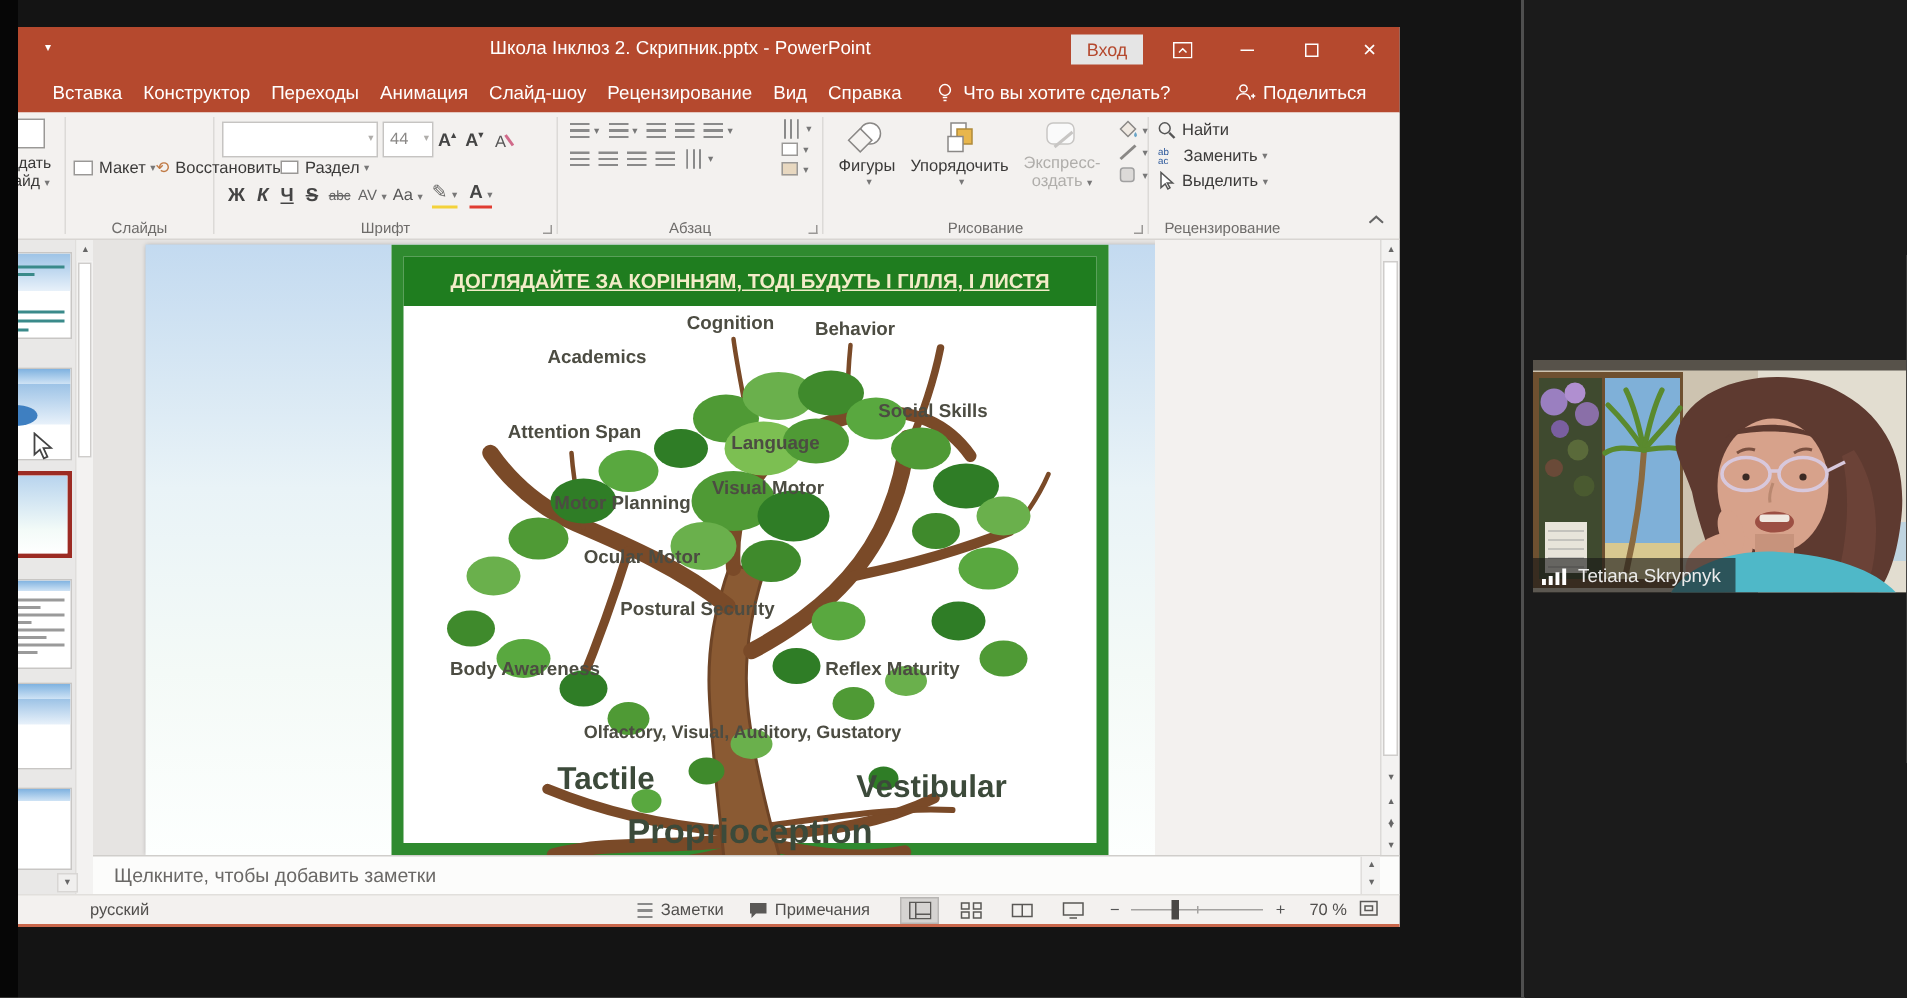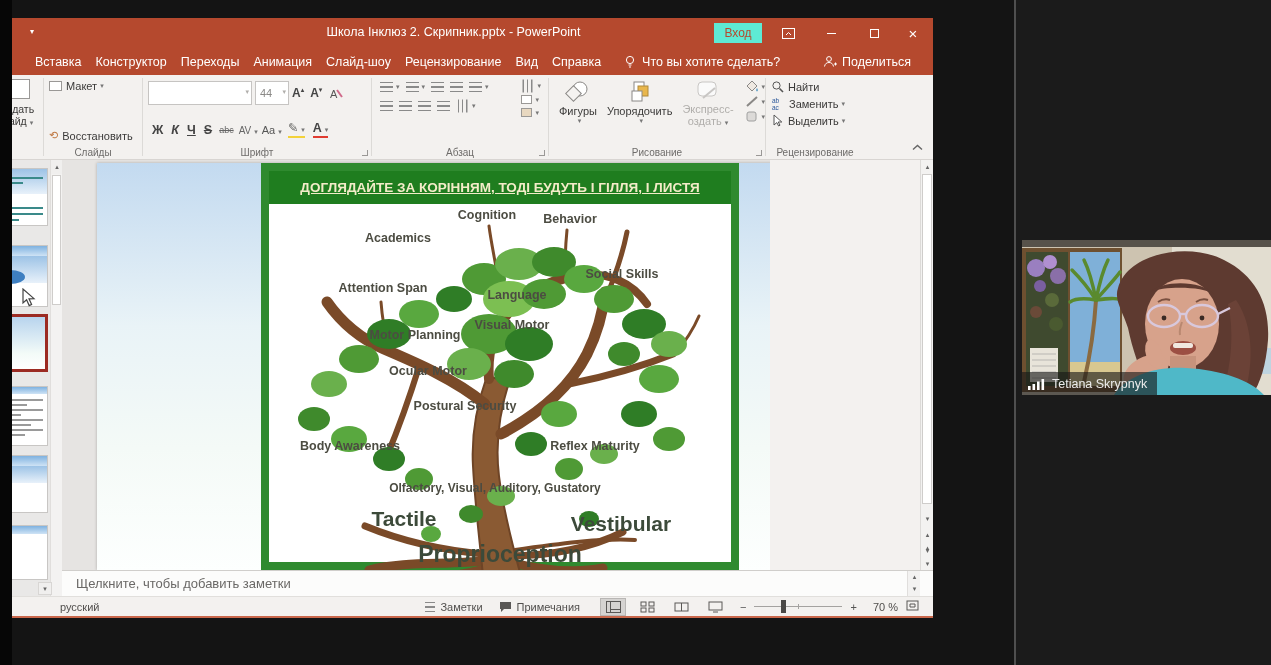--- a/index.html
+++ b/index.html
@@ -6,21 +6,21 @@
   *{box-sizing:border-box;font-family:"Liberation Sans","DejaVu Sans",sans-serif;}
   .stage{position:relative;width:1271px;height:665px;overflow:hidden;background:#141414;}
 
   
   .win{position:absolute;left:-26px;top:18px;width:959px;height:600px;background:#f3f1ef;z-index:1;}
 
   
   .titlebar{position:absolute;left:0;top:0;width:100%;height:30px;background:#b5492e;color:#fff;}
   .qat-caret{position:absolute;left:56px;top:9px;font-size:8px;color:#fff;}
   .tb-title{position:absolute;left:0;right:0;top:7px;text-align:center;font-size:12.5px;color:#fff;}
-  .btn-signin{position:absolute;left:740px;top:5px;width:48px;height:20px;background:#5eead4;color:#b5492e;font-size:12px;text-align:center;line-height:20px;}
+  .btn-signin{position:absolute;left:740px;top:5px;width:48px;height:20px;background:#e5e5e5;color:#b5492e;font-size:12px;text-align:center;line-height:20px;}
   .tb-ic{position:absolute;top:0;width:20px;height:30px;display:flex;align-items:center;justify-content:center;color:#fff;}
   .ic-ribopts{left:804px;}
   .ic-min{left:847px;}
   .ic-max{left:890px;}
   .ic-close{left:929px;font-size:15px;}
   .minbar{width:9px;height:1px;background:#fff;}
   .maxbox{width:9px;height:9px;border:1px solid #fff;}
 
   
   .tabrow{position:absolute;left:0;top:30px;width:100%;height:27px;background:#b5492e;display:flex;align-items:center;padding-left:54px;color:#fff;font-size:12.5px;}
@@ -40,21 +40,21 @@
   .rbtn .glyph{margin-right:4px;}
   .car::after{content:"▾";font-size:7px;color:#777;margin-left:3px;}
   .mlines{display:inline-block;width:13px;height:10px;background:repeating-linear-gradient(to bottom,#8a8a8a 0 1.4px,transparent 1.4px 4.3px);}
   .mlines.rot{transform:rotate(90deg);}
   .sq{display:inline-block;border:1px solid #9a9896;background:#fff;}
 
   .g-new{width:48px;display:flex;flex-direction:column;align-items:center;padding-top:4px;font-size:10.5px;color:#3b3a39;}
   .newslide-ic{width:24px;height:20px;border:1px solid #9a9896;background:#fff;position:relative;margin-bottom:4px;}
   .newslide-ic::before{content:"✦";position:absolute;left:-5px;top:-7px;color:#e8a33d;font-size:9px;}
 
-  .g-slides{width:96px;display:flex;flex-direction:column;justify-content:flex-start;gap:33px;}
+  .g-slides{width:96px;display:flex;flex-direction:row;justify-content:flex-start;}
   .g-font{width:226px;}
   .fontrow1{display:flex;align-items:center;margin-top:3px;}
   .combo{height:20px;border:1px solid #c6c4c2;background:#fff;position:relative;font-size:11px;color:#8a8886;display:flex;align-items:center;padding:11px 4px;}
   .combo::after{content:"▾";font-size:7px;color:#b0aeab;position:absolute;right:2px;top:6px;}
   .fname{width:104px;}
   .fsize{width:34px;margin-left:3px;}
   .chbtn{font-size:12px;color:#444;margin:0 3px;font-weight:bold;}
   .fontrow2{display:flex;align-items:center;margin-top:7px;font-size:12.5px;color:#444;}
   .fontrow2 .b{font-weight:bold;margin:0 4px;}
   .aud{display:inline-block;border-bottom:2px solid #e03c31;line-height:12px;}

